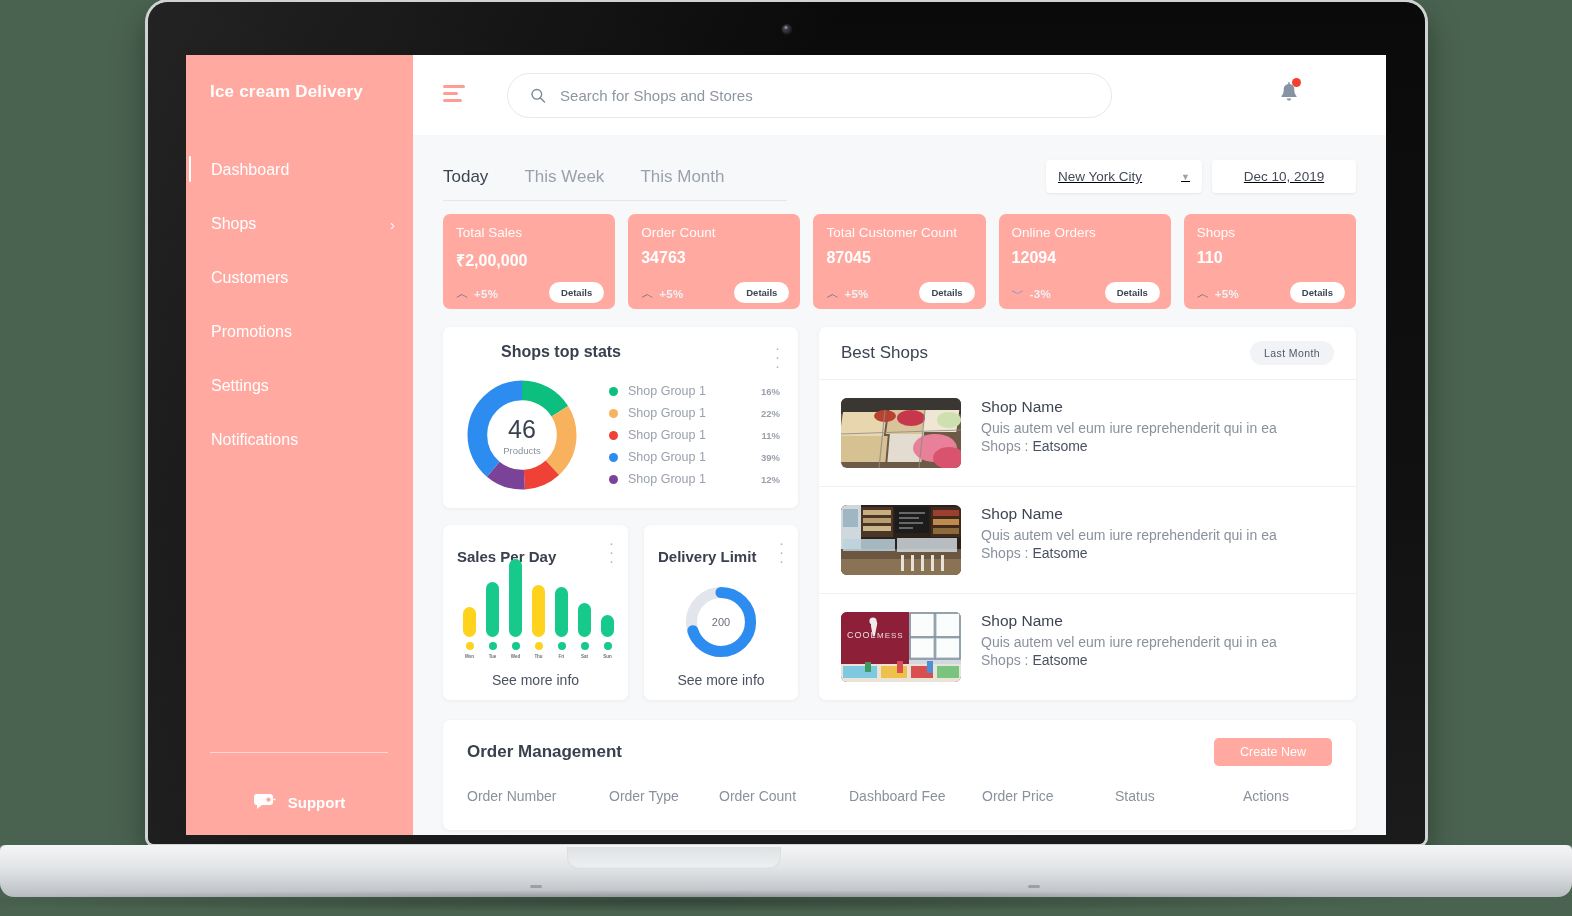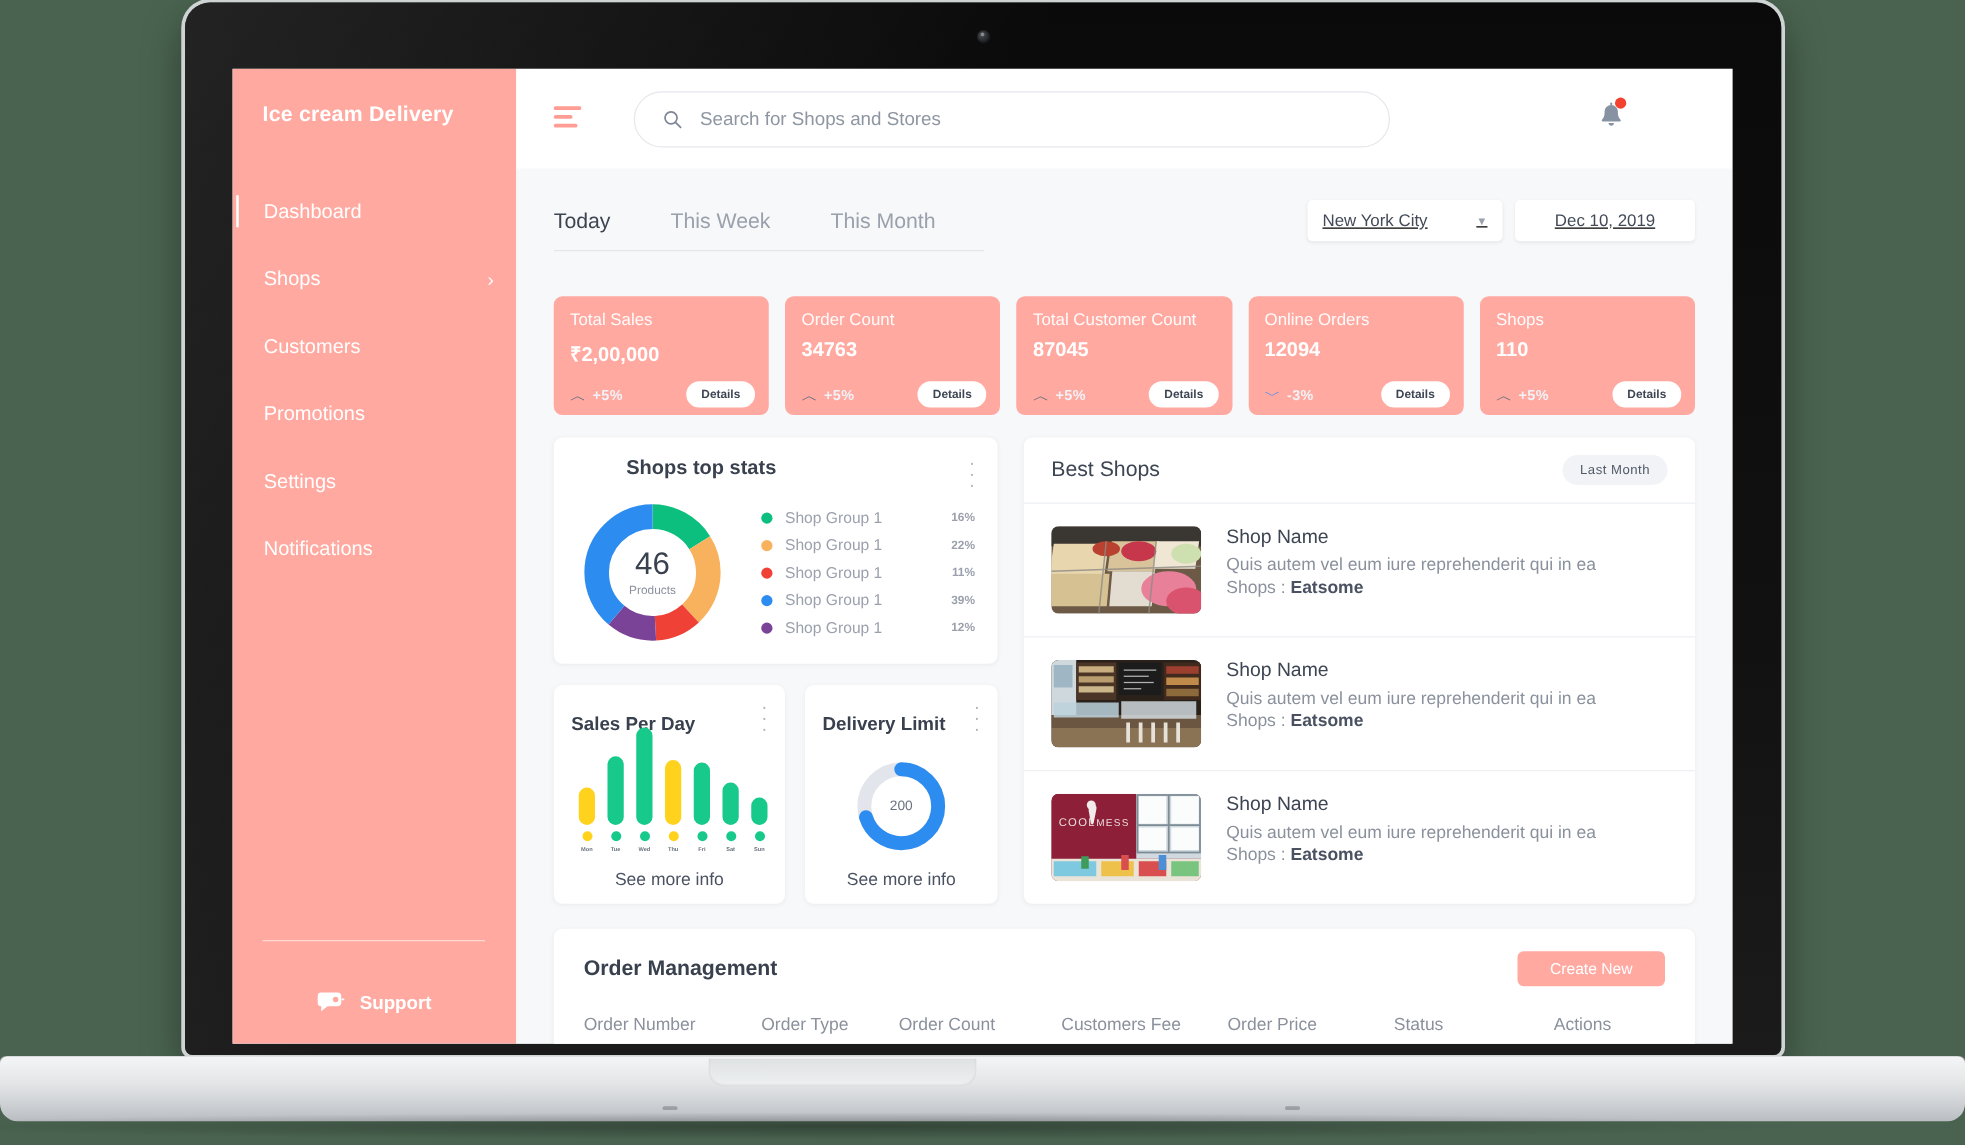--- a/index.html
+++ b/index.html
@@ -125,41 +125,41 @@
     position: absolute; right: -1px; top: -3px; width: 9px; height: 9px;
     border-radius: 50%; background: #f4402f;
   }
 
   
   .content {
     position: absolute; left: 227px; top: 80px; width: 973px; height: 700px;
     background: #f7f8fa; padding: 0 30px;
   }
   .tabs-row { display: flex; align-items: center; padding-top: 25px; }
-  .tabs { display: flex; gap: 48px; position: relative; }
+  .tabs { display: flex; gap: 36px; position: relative; }
   .tab { font-size: 17px; color: #9aa1ad; padding-bottom: 14px; cursor: pointer; }
   .tab.active { color: #3d4553; }
   .tabs-underline {
     position: absolute; left: 0; bottom: 0; width: 344px; height: 1px; background: #e3e6ea;
   }
   .selectors { margin-left: auto; display: flex; gap: 10px; align-items: center; padding-bottom: 14px; text-decoration: underline;}
   .city-select {
     width: 156px; height: 33px; background: #fff; border-radius: 4px;
     display: flex; align-items: center; padding: 0 12px;
     font-size: 13.5px; color: #424a58; box-shadow: 0 1px 3px rgba(0,0,0,.07); cursor: pointer;
   }
   .city-select .caret { margin-left: auto; font-size: 9px; color: #9aa1ad; }
   .date-box {
     width: 144px; height: 33px; background: #fff; border-radius: 4px;
     display: flex; align-items: center; justify-content: center;
     font-size: 13.5px; color: #424a58; box-shadow: 0 1px 3px rgba(0,0,0,.07); cursor: pointer;
   }
 
   
-  .stats { display: flex; gap: 13px; margin-top: 30px; }
+  .stats { display: flex; gap: 13px; margin-top: 7px; }
   .stat {
     flex: 1; height: 95px; background: #ffa9a1; border-radius: 7px;
     position: relative; padding: 11px 13px; color: #fff; cursor: pointer;
   }
   .stat .label { font-size: 13.5px; color: #ffffff; opacity: .96; }
   .stat .value { font-size: 16px; font-weight: 700; margin-top: 9px; }
   .stat .foot { position: absolute; left: 13px; bottom: 9px; display: flex; align-items: center; gap: 5px; }
   .stat .arrow { font-size: 13px; line-height: 1; color: #5b6a7e; }
   .stat .arrow.down { color: #5b93e0; }
   .stat .delta { font-size: 11.5px; font-weight: 600; color: #f0f2f6; letter-spacing:.3px;}
@@ -223,21 +223,21 @@
     font-size: 10.5px; color: #515a68; padding: 6px 14px; cursor: pointer; letter-spacing:.4px;
   }
   .shop-row {
     display: flex; gap: 20px; padding: 18px 22px; border-bottom: 1px solid #eef0f3;
   }
   .shop-row:last-child { border-bottom: none; }
   .thumb { width: 120px; height: 70px; border-radius: 6px; overflow: hidden; flex-shrink: 0; }
   .shop-name { font-size: 15.5px; color: #3d4553; }
   .shop-desc { font-size: 14px; color: #8a919c; margin-top: 4px; }
   .shop-meta { font-size: 14px; color: #8a919c; margin-top: 2px; }
-  .shop-meta b { color: #4a5262; font-weight: 700; }
+  .shop-meta b { color: #4a5262; font-weight: 400; }
 
   
   .orders { margin-top: 20px; padding: 22px 24px 0 24px; position: relative; height: 110px; }
   .orders-title { font-size: 17px; font-weight: 700; color: #39404e; }
   .create-btn {
     position: absolute; right: 24px; top: 18px; width: 118px; height: 28px;
     background: #ffa9a1; border-radius: 5px; color: #fff; font-size: 12.5px;
     display: flex; align-items: center; justify-content: center; cursor: pointer;
   }
   .th-row { display: flex; margin-top: 26px; }
@@ -655,21 +655,21 @@
         </div>
       </section>
 
       <section class="card orders">
         <div class="orders-title">Order Management</div>
         <div class="create-btn">Create New</div>
         <div class="th-row">
           <div class="th" style="width:142px">Order Number</div>
           <div class="th" style="width:110px">Order Type</div>
           <div class="th" style="width:130px">Order Count</div>
-          <div class="th" style="width:133px">Customers Fee</div>
+          <div class="th" style="width:133px">Dashboard Fee</div>
           <div class="th" style="width:133px">Order Price</div>
           <div class="th" style="width:128px">Status</div>
           <div class="th">Actions</div>
         </div>
       </section>
 
     </main>
   </div>
 
   <div class="base-lip"></div>

